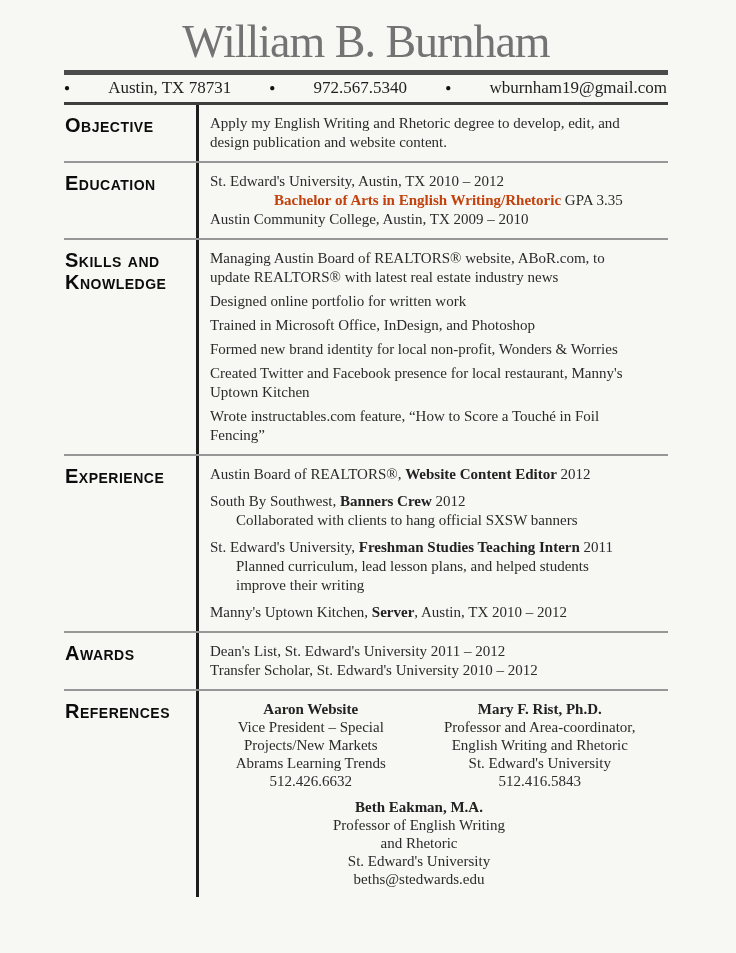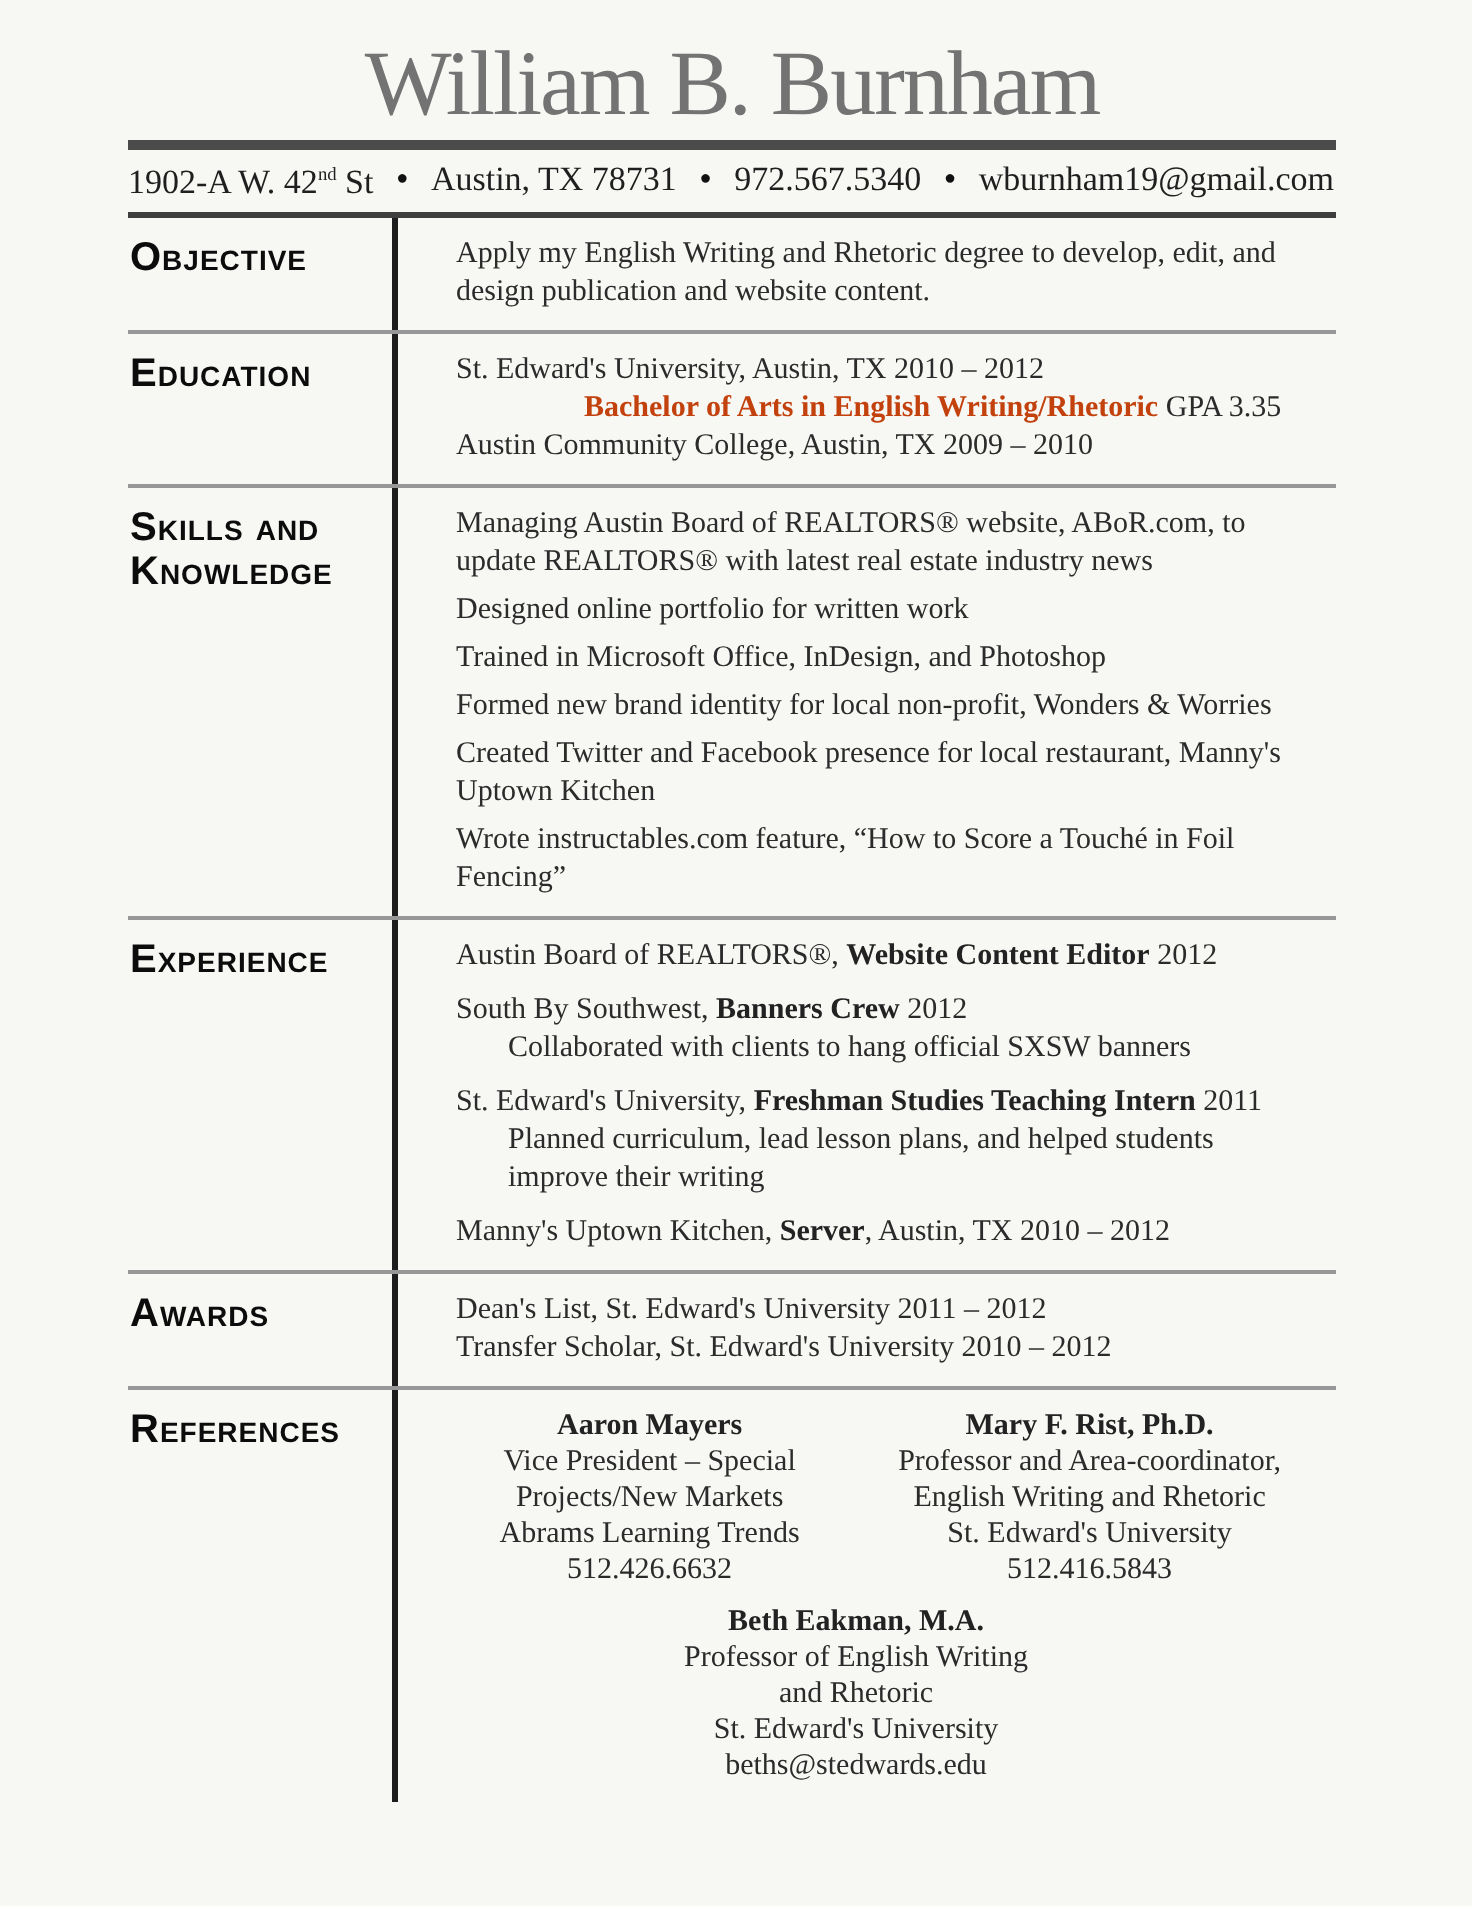--- a/index.html
+++ b/index.html
@@ -28,21 +28,21 @@
   .contact sup { font-size: 0.55em; vertical-align: super; }
   .bullet { font-size: 10px; color: #111; }
 
   
   .row { display: flex; border-bottom: 2px solid #979797; }
   .row:last-child { border-bottom: none; }
   .label-cell { flex: 0 0 131px; width: 131px; padding: 9px 0 0 1px; }
   .content-cell {
     flex: 1; min-width: 0;
     border-left: 3px solid #1d1d1d;
-    padding: 9px 0 9px 29px;
+    padding: 9px 0 9px 11px;
     font-size: 15px; line-height: 19px;
   }
   .label {
     font-family: "Liberation Sans", sans-serif;
     font-weight: bold; font-variant: small-caps;
     font-size: 20px; line-height: 1.12; letter-spacing: 0.5px;
     color: #0c0c0c;
   }
   .ml { white-space: pre-line; }
 
@@ -70,21 +70,20 @@
 </style>
 </head>
 <body>
 
 <div class="page">
 
   <header>
     <h1 class="name">William B. Burnham</h1>
     <div class="rule-thick"></div>
     <div class="contact">
-      <span><span>1902-A W. 42</span><sup>nd</sup><span> St</span></span>
       <span class="bullet">●</span>
       <span>Austin, TX 78731</span>
       <span class="bullet">●</span>
       <span>972.567.5340</span>
       <span class="bullet">●</span>
       <span>wburnham19@gmail.com</span>
     </div>
   </header>
 
   <main>
@@ -160,21 +159,21 @@
       </div>
     </section>
 
     <section class="row refs">
       <div class="label-cell">
         <div class="label">References</div>
       </div>
       <div class="content-cell">
         <div class="refs-row">
           <div class="ref-col1">
-            <div class="ref-name">Aaron Mayers</div>
+            <div class="ref-name">Aaron Website</div>
             <div class="ml">Vice President – Special
 Projects/New Markets
 Abrams Learning Trends
 512.426.6632</div>
           </div>
           <div class="ref-col2">
             <div class="ref-name">Mary F. Rist, Ph.D.</div>
             <div class="ml">Professor and Area-coordinator,
 English Writing and Rhetoric
 St. Edward's University

